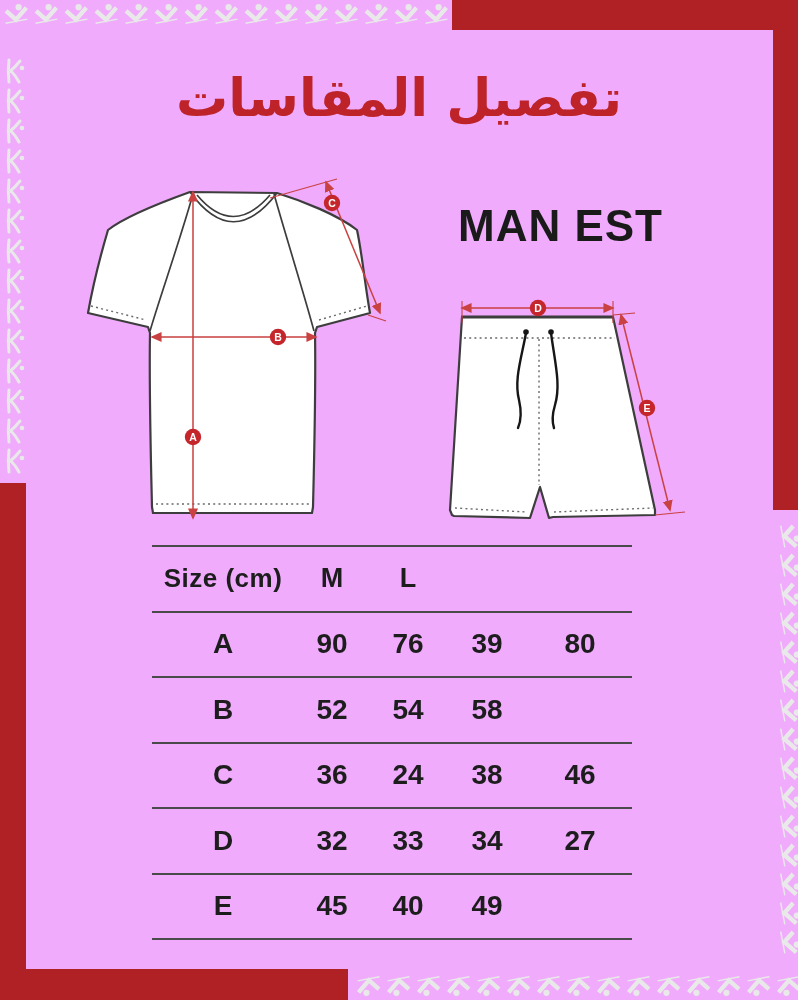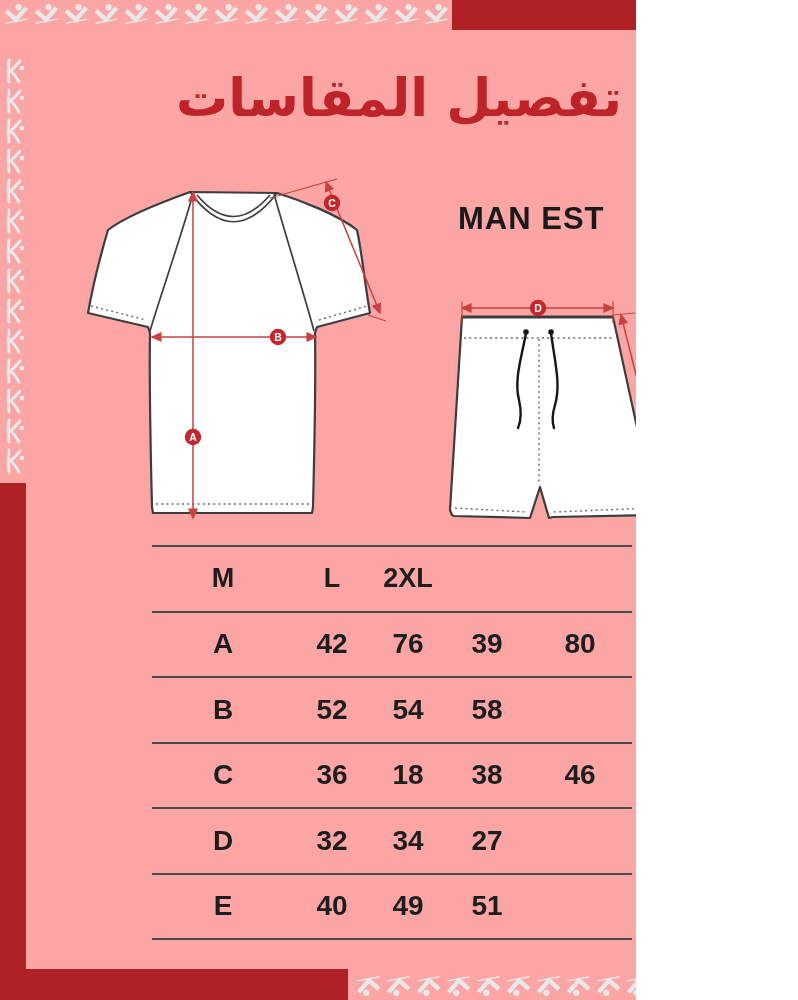--- a/index.html
+++ b/index.html
@@ -3,21 +3,21 @@
 <meta charset="utf-8">
 <style>
   :root{
     --accent-red:#b02126;
     --title-red:#bd2329;
     --dimension-red:#c94141;
     --badge-red:#c4262b;
     --watermark-gray:#e9e9e9;
   }
   html,body{margin:0;padding:0;background:#ffffff;}
-  .page{position:relative;width:636px;height:1000px;background:#fca5a5;overflow:hidden;
+  .page{position:relative;width:798px;height:1000px;background:#f0abfc;overflow:hidden;
         font-family:"Liberation Sans",sans-serif;}
   
   .bar{position:absolute;background:var(--accent-red);}
   .bar-top{left:452px;top:0;width:346px;height:30px;}
   .bar-right{left:773px;top:0;width:25px;height:510px;}
   .bar-left{left:0;top:483px;width:26px;height:517px;}
   .bar-bottom{left:0;top:969px;width:348px;height:31px;}
   
   .wm-strip{position:absolute;display:flex;pointer-events:none;}
   .wm-top{left:4px;top:3px;gap:5px;}
@@ -30,21 +30,21 @@
   .wm-right .wm{transform:rotate(90deg);}
   .wmp{fill:none;stroke:var(--watermark-gray);stroke-width:4.2;}
   .wml{fill:none;stroke:var(--watermark-gray);stroke-width:1.4;}
   .wmc{fill:var(--watermark-gray);}
   .wkp{fill:none;stroke:var(--watermark-gray);stroke-width:3;stroke-linecap:round;}
   
   .title{position:absolute;left:0;top:68px;width:798px;text-align:center;direction:rtl;
          font-family:"DejaVu Sans",sans-serif;font-weight:700;font-size:52px;
          color:var(--title-red);letter-spacing:0;}
   .product-label{position:absolute;left:458px;top:201px;
-         font-weight:800;font-size:31px;color:#1a1a1a;letter-spacing:1px;}
+         font-weight:800;font-size:44px;color:#1a1a1a;letter-spacing:1px;}
   
   .drawings{position:absolute;left:55px;top:165px;width:650px;height:380px;}
   .outline{fill:#ffffff;stroke:#3d3d3d;stroke-width:2.2;stroke-linejoin:round;}
   .seam{fill:none;stroke:#3d3d3d;stroke-width:1.7;}
   .thick{fill:none;stroke:#3d3d3d;stroke-width:3;}
   .stitch{fill:none;stroke:#6a6a6a;stroke-width:1.4;stroke-dasharray:2 3.2;}
   .dim{fill:none;stroke:var(--dimension-red);stroke-width:1.5;}
   .ext{fill:none;stroke:var(--dimension-red);stroke-width:1.1;}
   .arrow-head{fill:var(--dimension-red);}
   .badge-c{fill:var(--badge-red);}
@@ -457,54 +457,55 @@
       </g>
       <g>
         <circle class="badge-c" cx="592" cy="243" r="8.2"></circle>
         <text class="badge-t" x="592" y="246.8">E</text>
       </g>
     </g>
   </svg>
 
   <div class="size-table">
     <div class="trow thead">
+      <div class="tcell lbl">Size (cm)</div>
       <div class="tcell">M</div>
       <div class="tcell">L</div>
-      <div class="tcell">2XL</div>
     </div>
     <div>
 
     <div class="trow">
         <div class="tcell">A</div>
-        <div class="tcell">42</div>
+        <div class="tcell">90</div>
         <div class="tcell">76</div>
         <div class="tcell">39</div>
         <div class="tcell">80</div>
       </div>
         <div class="trow">
         <div class="tcell">B</div>
         <div class="tcell">52</div>
         <div class="tcell">54</div>
         <div class="tcell">58</div>
       </div>
         <div class="trow">
         <div class="tcell">C</div>
         <div class="tcell">36</div>
-        <div class="tcell">18</div>
+        <div class="tcell">24</div>
         <div class="tcell">38</div>
         <div class="tcell">46</div>
       </div>
         <div class="trow">
         <div class="tcell">D</div>
         <div class="tcell">32</div>
+        <div class="tcell">33</div>
         <div class="tcell">34</div>
         <div class="tcell">27</div>
       </div>
         <div class="trow">
         <div class="tcell">E</div>
+        <div class="tcell">45</div>
         <div class="tcell">40</div>
         <div class="tcell">49</div>
-        <div class="tcell">51</div>
       </div>
       </div>
   </div>
 
 </div>
 
 </body></html>

